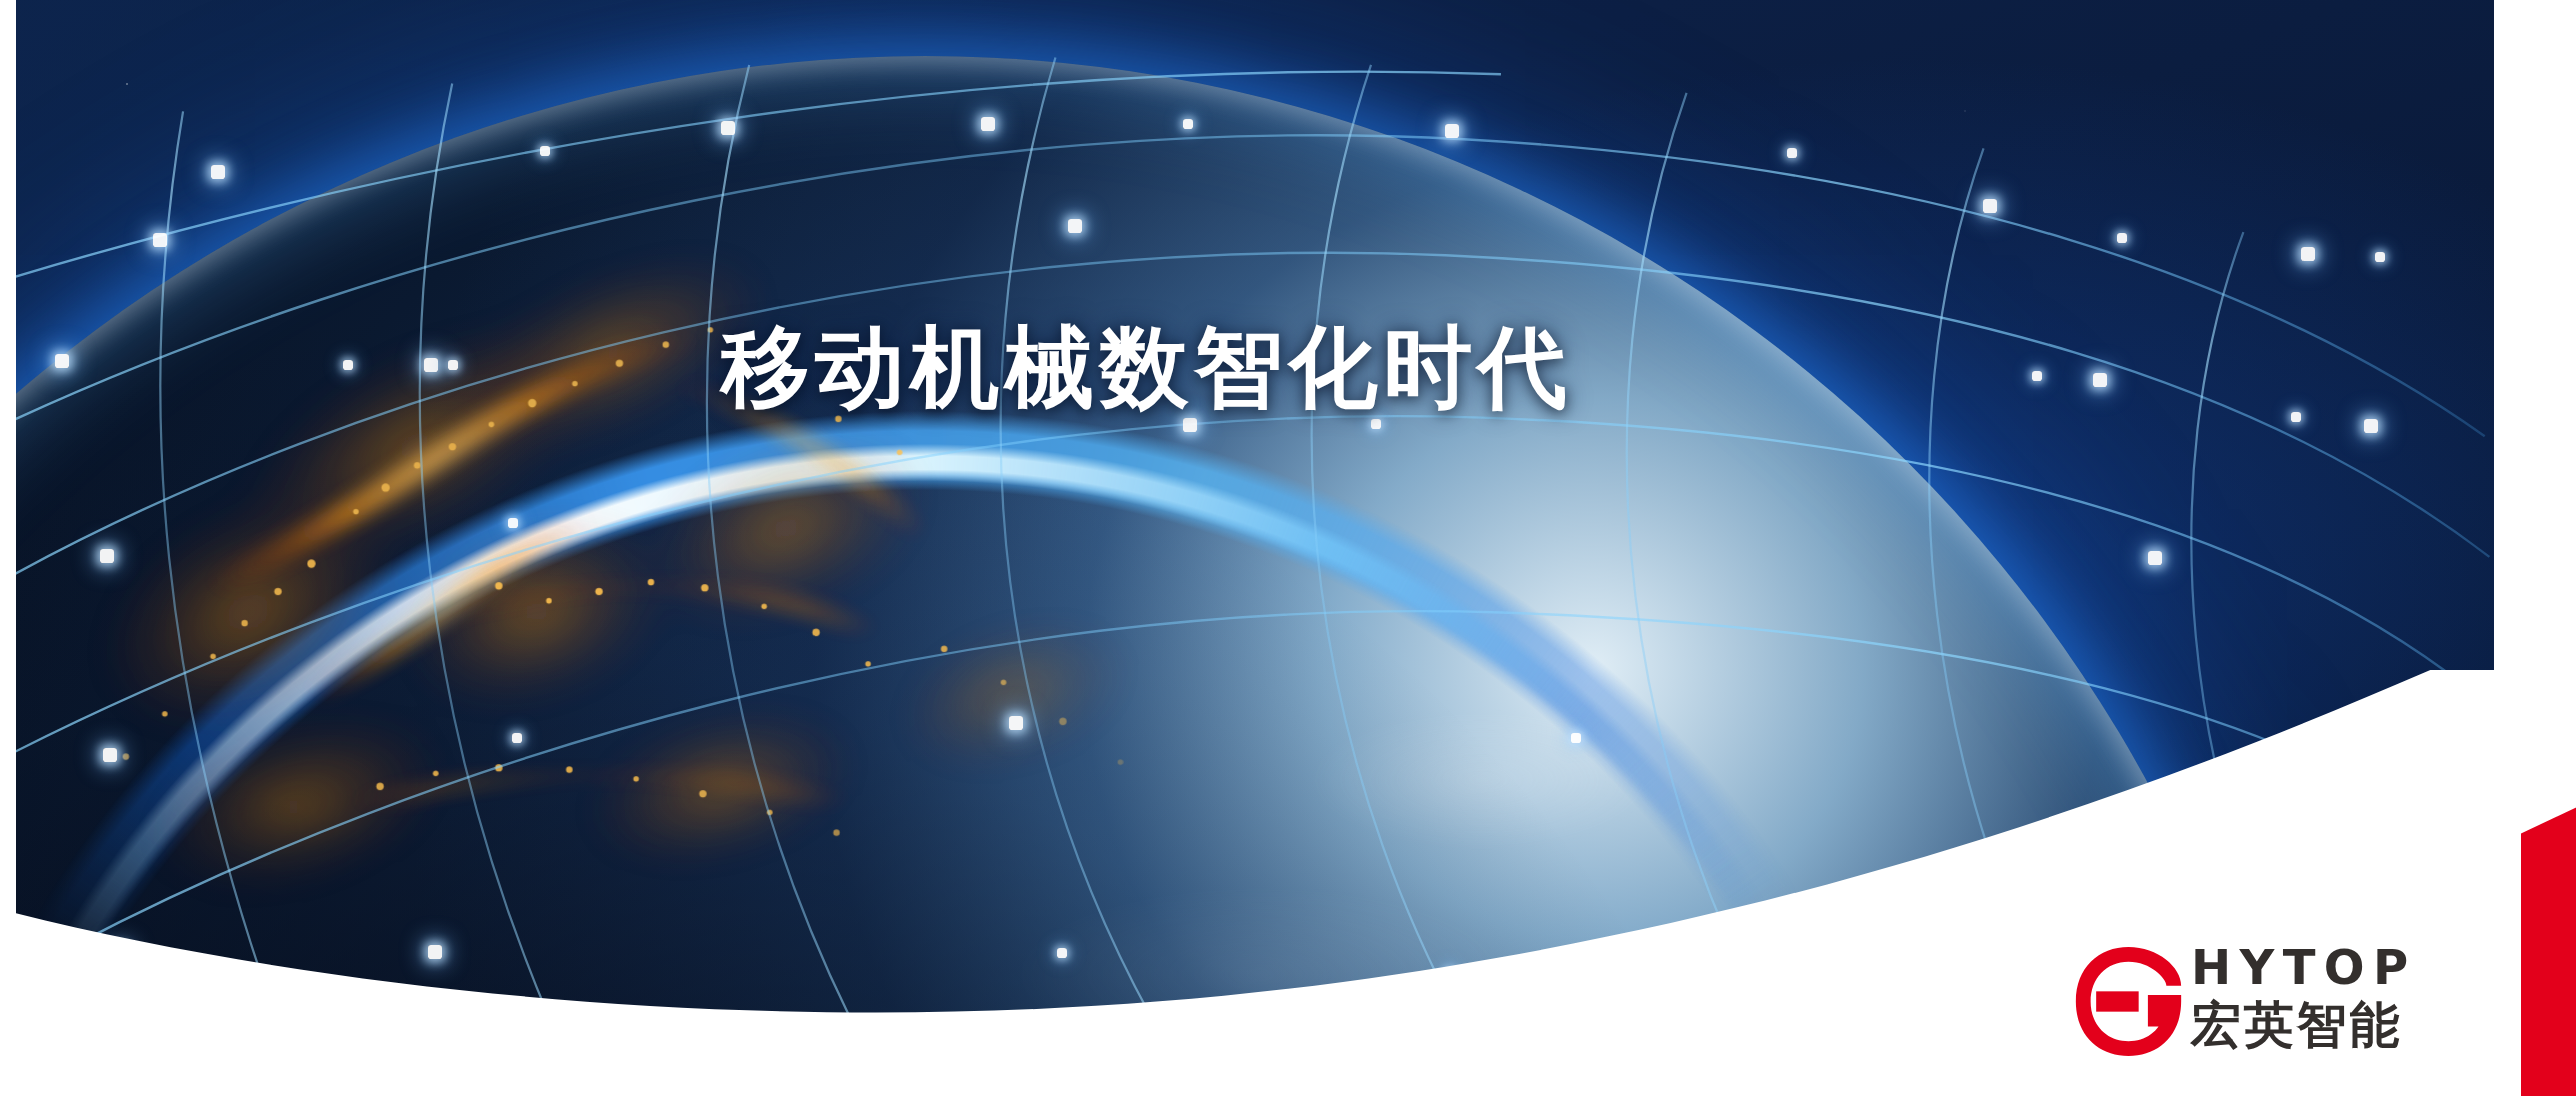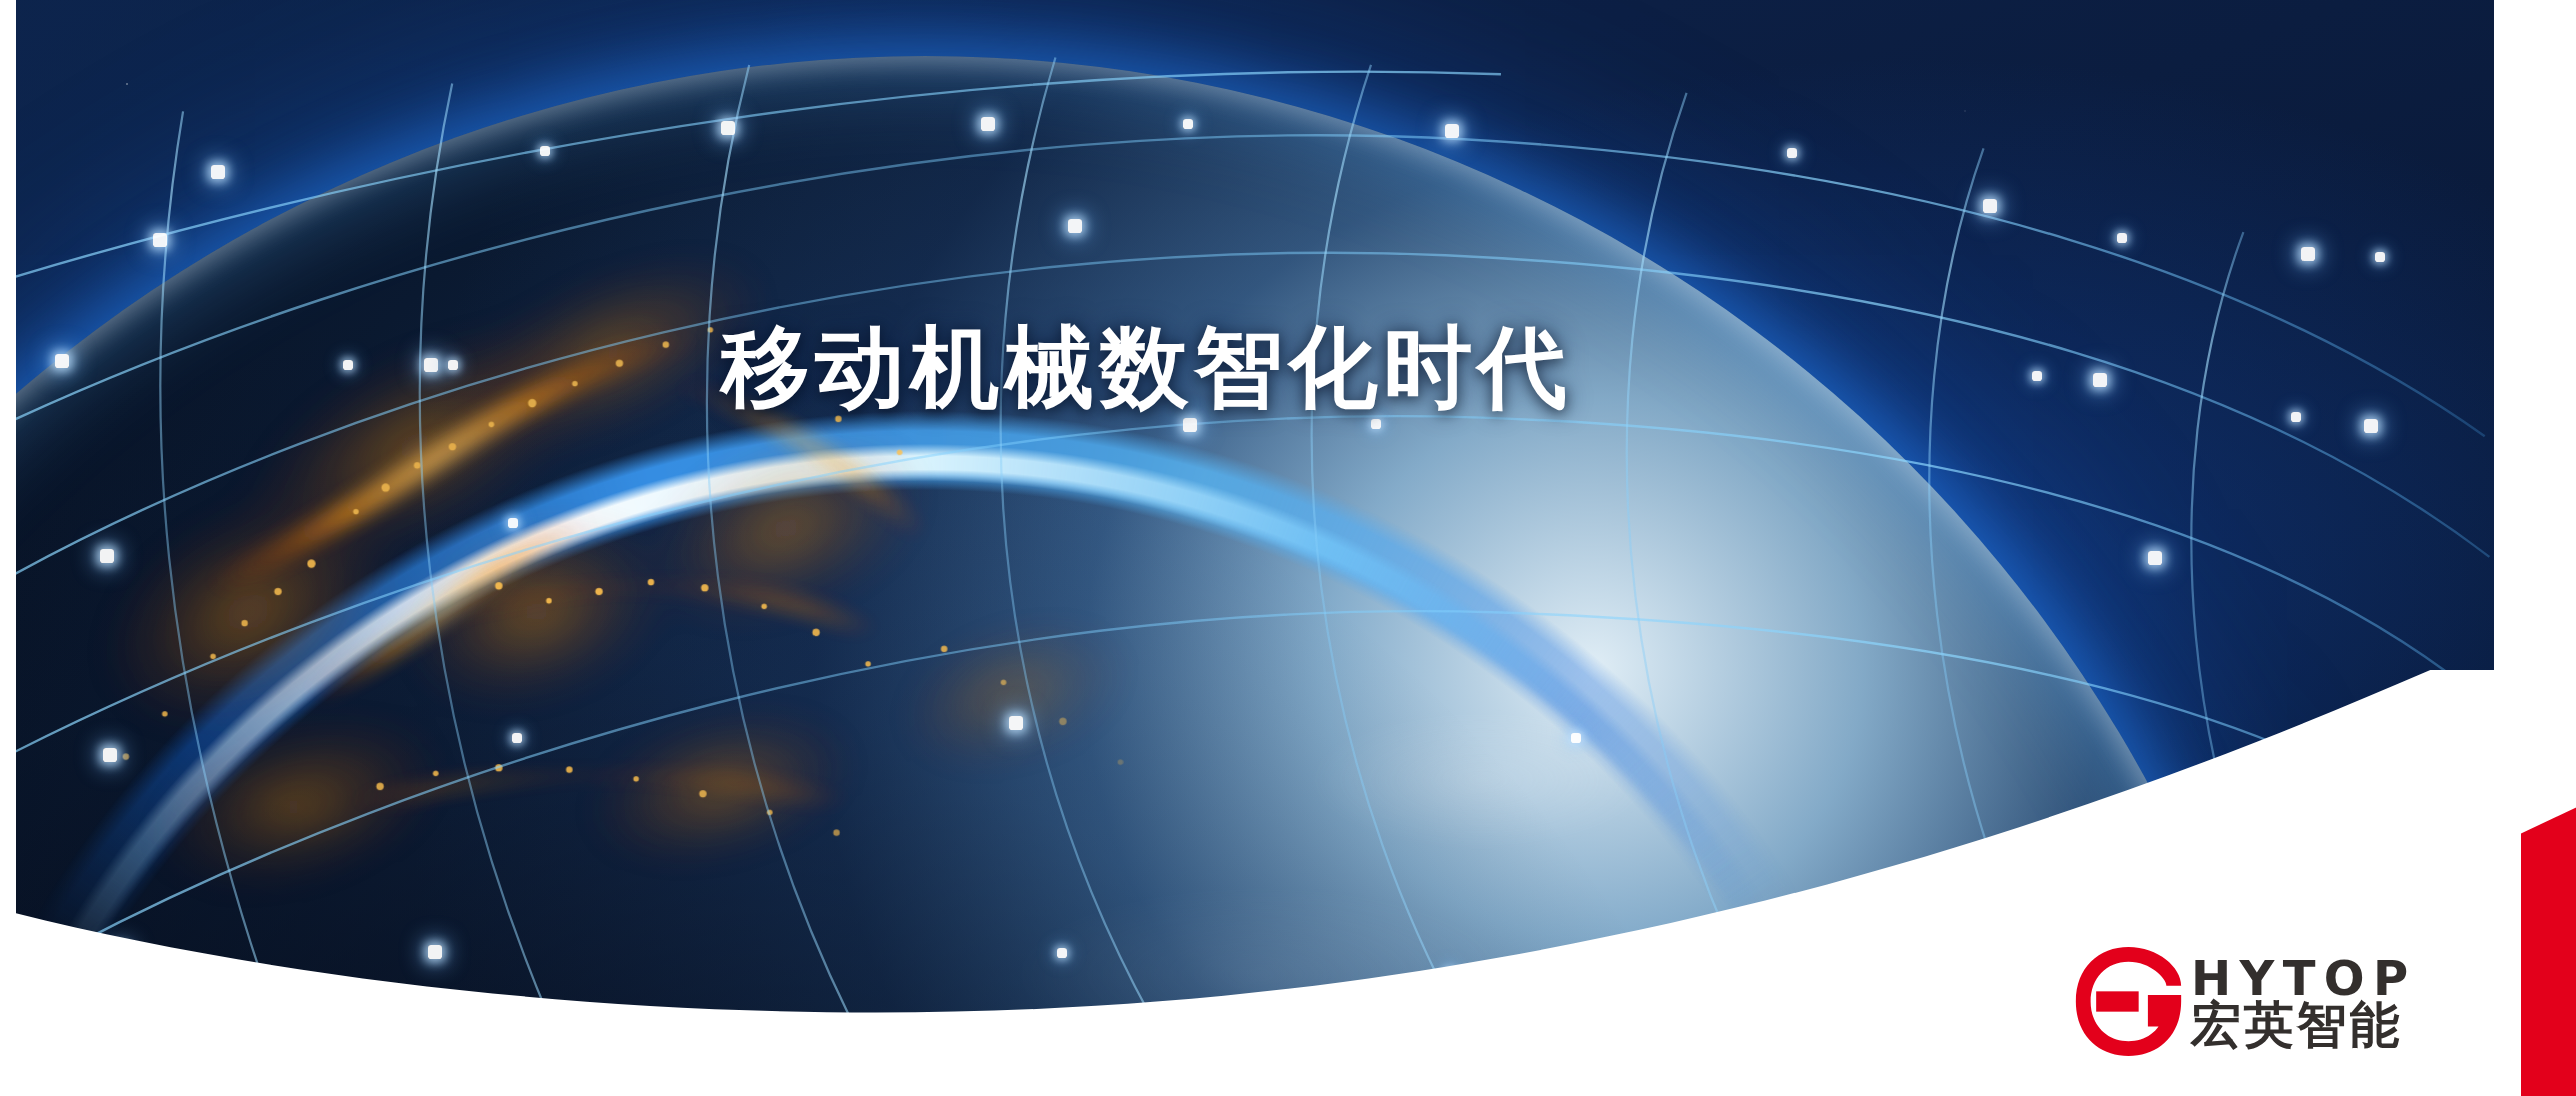--- a/index.html
+++ b/index.html
@@ -139,21 +139,21 @@
 
   
   .gutter{position:absolute;right:0;top:0;width:98px;height:1097px;background:#ffffff;}
   .redbar{position:absolute;right:0;top:0;width:71px;height:1097px;}
 
   
   .logo{position:absolute;left:2058px;top:939px;width:390px;height:130px;}
   .logo-mark{position:absolute;left:0;top:5.6px;width:109px;height:113px;}
   .logo-text{position:absolute;left:117px;top:0px;width:278px;height:121px;}
   .logo-en{
-    position:absolute;left:0;top:15px;
+    position:absolute;left:0;top:4px;
     font-size:48px;font-weight:700;color:#332f2d;
     letter-spacing:8.4px;line-height:1;white-space:nowrap;
     font-family:"DejaVu Sans",sans-serif;
   }
   .logo-cn{
     position:absolute;left:0;top:61px;
     font-size:50px;font-weight:700;color:#332f2d;
     letter-spacing:2.8px;line-height:1;white-space:nowrap;
   }
 </style>

